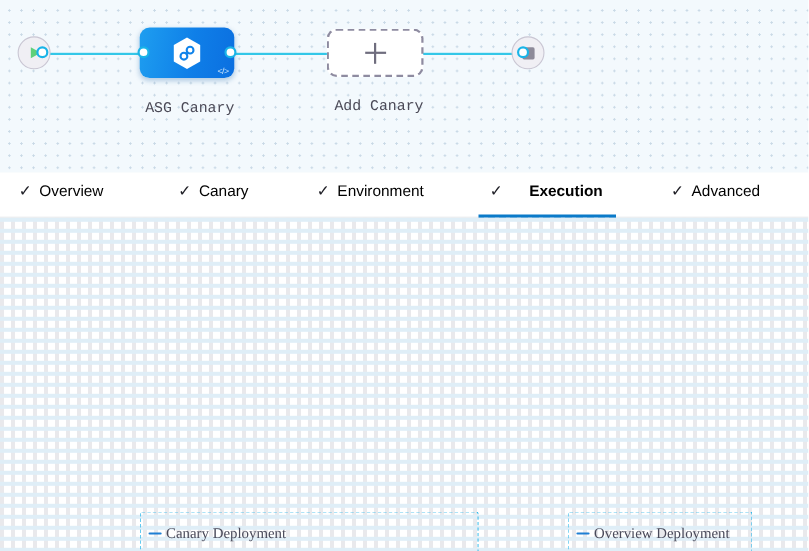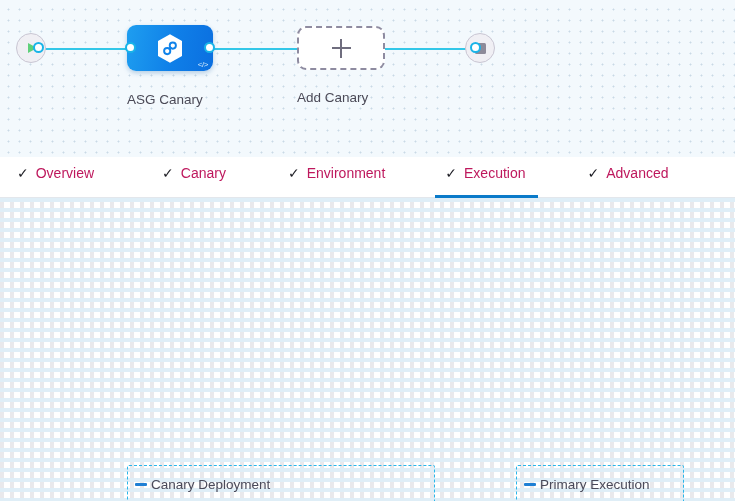--- a/index.html
+++ b/index.html
@@ -131,24 +131,25 @@
   .plus-glyph::before, .plus-glyph::after {
     content: "";
     position: absolute;
     background: #6f6d7e;
   }
   .plus-glyph::before { left: 0; top: 8.5px; width: 19px; height: 2px; }
   .plus-glyph::after  { top: 0; left: 8.5px; height: 19px; width: 2px; }
 
   .node-caption {
     position: absolute;
-    text-align: left;
+    text-align: right;
     font-size: 13.5px;
     color: #4b4a57;
     white-space: nowrap;
+    font-family: Liberation Mono, monospace;
   }
   .cap-stage { left: 127px; top: 92px; width: 86px; }
   .cap-add   { left: 297px; top: 90px; width: 88px; }
 
   
   .tabbar {
     position: absolute;
     left: 0; top: 157px;
     width: 735px; height: 41px;
     background: #ffffff;
@@ -167,24 +168,24 @@
     box-sizing: border-box;
     cursor: pointer;
   }
   .tab .tick {
     font-size: 14px;
     color: #1d1d24;
     line-height: 1;
   }
   .tab .tlabel {
     font-size: 14px;
-    color: #be185d;
+    color: #000000;
     white-space: nowrap;
   }
-  .tab.active .tlabel { font-weight: normal; }
+  .tab.active .tlabel { font-weight: bold; margin-left: 17px; }
   .tab.active::after {
     content: "";
     position: absolute;
     left: -10px; right: -12px;
     bottom: -1px;
     height: 3px;
     background: #0a7ac9;
   }
   .tab-ov  { margin-left: 17px; }
   .tab-sv  { margin-left: 68px; }
@@ -197,20 +198,21 @@
     position: absolute;
     left: 0; top: 198px;
     width: 735px; height: 303px;
     background-color: #ffffff;
     background-image:
       repeating-linear-gradient(to bottom, #dfeef7 0 4px, transparent 4px 10px),
       repeating-linear-gradient(to right,  #e9e9ec 0 4px, transparent 4px 10px);
     background-size: 10px 10px, 10px 10px;
     background-position: 0 0, 0 0;
     overflow: hidden;
+    font-family: Liberation Serif, serif;
   }
 
   
   .group-box {
     position: absolute;
     border: 1.5px dashed #29b6ea;
     border-radius: 2px;
     box-sizing: border-box;
     background: transparent;
     z-index: 1;
@@ -314,17 +316,17 @@
 
     <div class="group-box group-canary"></div>
     <div class="group-box group-primary"></div>
 
     <div class="group-label gl-canary">
       <span class="collapse-dash"></span>
       <span>Canary Deployment</span>
     </div>
     <div class="group-label gl-primary">
       <span class="collapse-dash"></span>
-      <span>Primary Execution</span>
+      <span>Overview Deployment</span>
     </div>
 
   </div>
 </div>
 
 </body></html>

